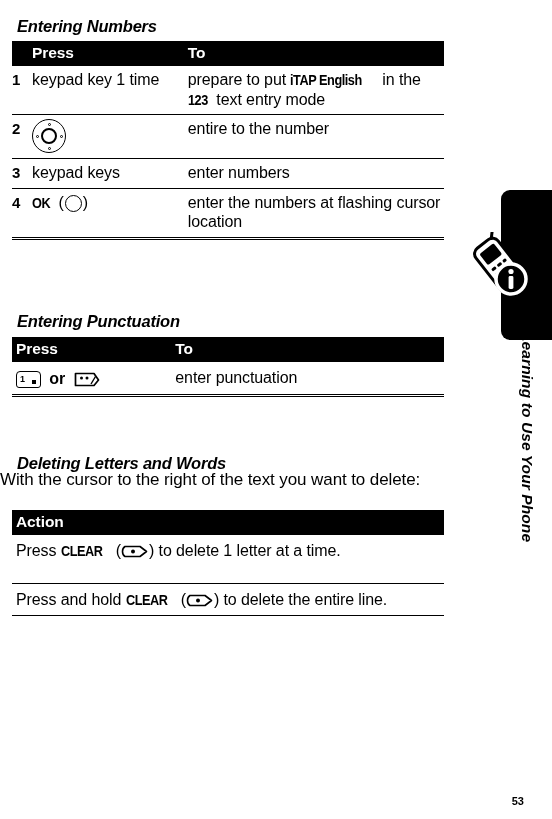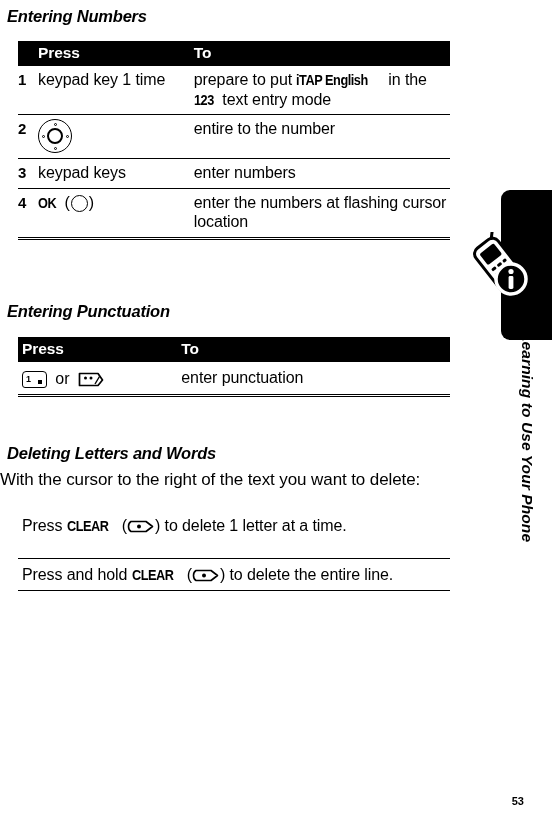--- a/index.html
+++ b/index.html
@@ -17,32 +17,32 @@
     position:absolute;
     left:0; top:0;
     width:460px;
   }
 
   h2.section-title {
     font-size:16.5px;
     font-weight:bold;
     font-style:italic;
     letter-spacing:-0.2px;
-    margin:6px;
+    margin:16px;
     padding:1px;
   }
 
   .intro-line {
     font-size:17px;
     line-height:19px;
     letter-spacing:-0.1px;
   }
 
   
-  .tbl { width:432px; margin-left:18px; border-collapse:collapse; }
+  .tbl { width:432px; margin-left:12px; border-collapse:collapse; }
   .tbl .hdr-row { background:#000000; }
   .tbl .hdr-row th {
     color:#ffffff;
     font-size:15.5px;
     font-weight:bold;
     text-align:left;
     padding:3px 0 4px 0;
     letter-spacing:-0.1px;
   }
   .tbl td {
@@ -283,21 +283,21 @@
       <tbody>
           <tr class="hdr-row">
         <th class="col-press" style="padding-left:4px;">Press</th>
         <th class="col-to">To</th>
       </tr>
       <tr>
         <td class="col-press" style="padding-left:4px;padding-top:7px;">
           <span class="icon key1">
             <span class="glyph">1</span><span class="sq"></span>
           </span>
-          <span style="font-size:16px;font-weight:normal;margin:0 4px;text-align:center;">or</span>
+          <span style="font-size:16px;font-weight:bold;margin:0 4px;text-align:center;">or</span>
           <span class="icon keystar">
             <svg width="26" height="17" viewBox="0 0 26 17">
               <path d="M1.5 2.5 L20 2.5 L24.5 9 L20 14.5 L1.5 14.5 Z" fill="#fff" stroke="#000" stroke-width="1.7" stroke-linejoin="round"></path>
               <circle cx="7.5" cy="7" r="1.5" fill="#000"></circle>
               <circle cx="13" cy="7" r="1.5" fill="#000"></circle>
               <path d="M17 13 L21.5 5.5" stroke="#000" stroke-width="1.4"></path>
             </svg>
           </span>
         </td>
         <td class="col-to" style="padding-top:6px;">enter punctuation</td>
@@ -309,20 +309,23 @@
       </tr>
     </tbody>
       </table>
 
     <h2 class="section-title" style="position:absolute;left:0;top:437px;">Deleting Letters and Words</h2>
 
     <div class="intro-line" style="position:absolute;left:0;top:470px;width:500px;">With the cursor to the right of the text you want to delete:</div>
 
     <table class="tbl" style="position:absolute;left:0;top:510px;">
       <tbody>
+          <tr class="hdr-row">
+        <th style="padding-left:4px;">Action</th>
+      </tr>
       <tr>
         <td style="padding-left:4px;padding-top:6px;padding-bottom:22px;">
           <span>Press </span><span class="cond">CLEAR</span><span> (</span><span class="icon keyclear">
             <svg width="28" height="17" viewBox="0 0 28 17">
               <path d="M4 3.5 Q1.5 5 1.5 8.5 Q1.5 12 4 13.5 L19 13.5 L25.5 8.5 L19 3.5 Z" fill="#fff" stroke="#000" stroke-width="1.6" stroke-linejoin="round"></path>
               <circle cx="12" cy="8.5" r="2" fill="#000"></circle>
             </svg>
           </span><span>) to delete 1 letter at a time.</span>
         </td>
       </tr>

